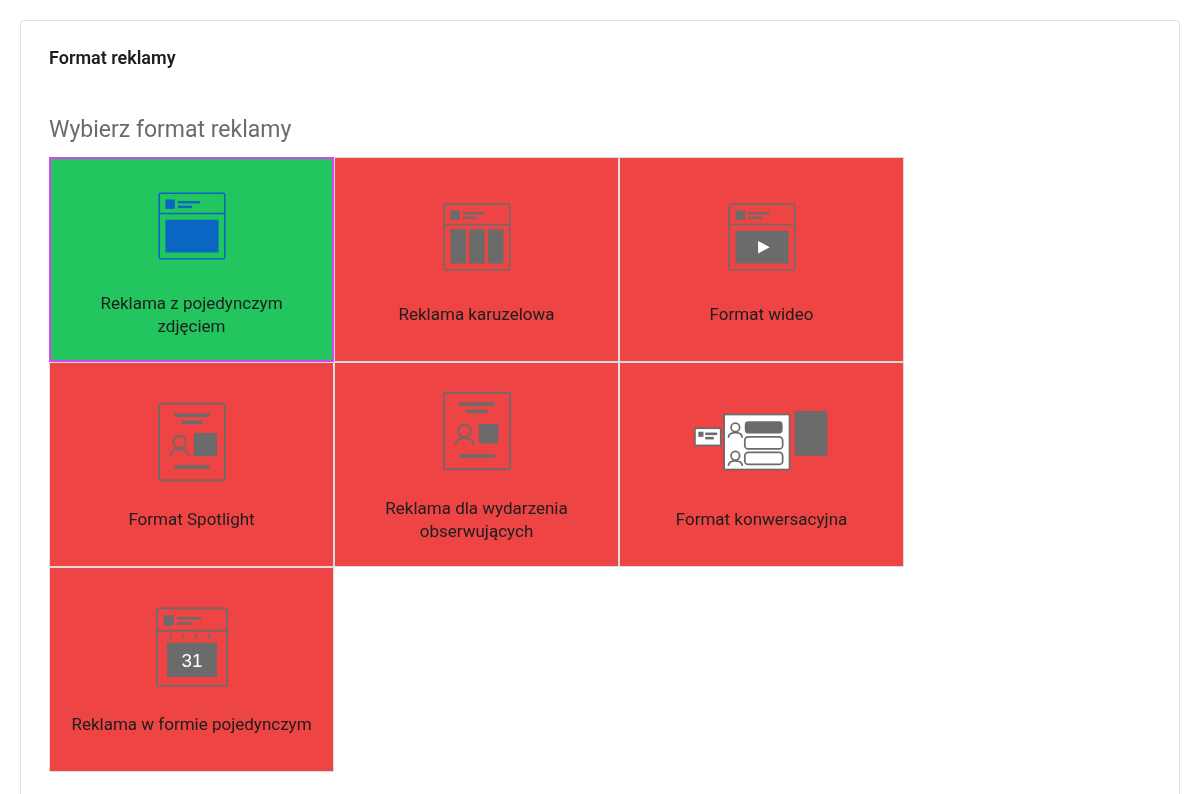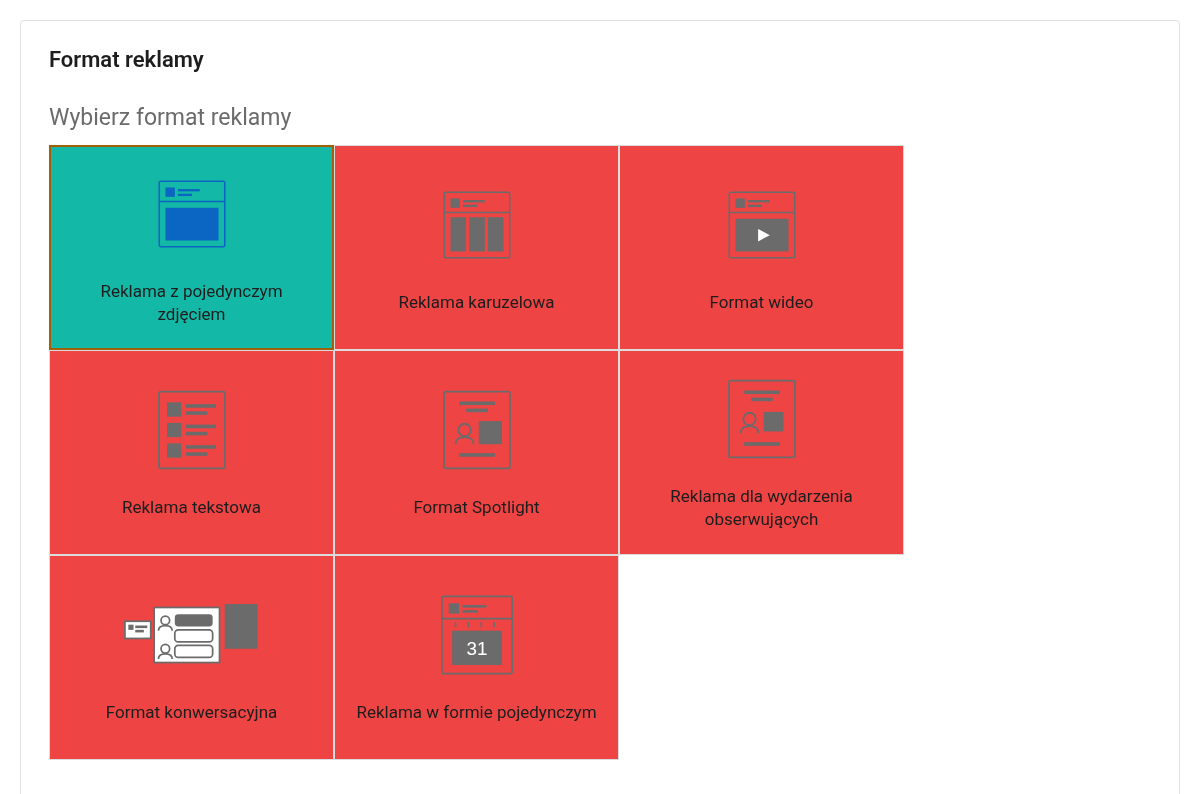--- a/index.html
+++ b/index.html
@@ -10,24 +10,24 @@
       padding: 20px;
     }
     .panel {
       width: 1160px;
       border: 1px solid #e0e0e0;
       border-radius: 4px;
       background: #fff;
       padding: 26px 28px 40px 28px;
     }
     .panel-title {
-      font-size: 22px;
+      font-size: 18px;
       font-weight: 600;
       color: #1d1d1d;
-      margin-bottom: 32px;
+      margin-bottom: 48px;
     }
     .panel-subtitle {
       font-size: 23px;
       color: #6b6b6b;
       margin-bottom: 14px;
     }
     .grid {
       display: grid;
       grid-template-columns: repeat(3, 285px);
       gap: 0;
@@ -38,22 +38,22 @@
       display: flex;
       flex-direction: column;
       align-items: center;
       justify-content: center;
       padding: 18px 14px;
       cursor: pointer;
       background: #ef4444;
       position: relative;
     }
     .card.selected {
-      border: 2px solid #a16207;
-      background: #14b8a6;
+      border: 2px solid #d946ef;
+      background: #22c55e;
       z-index: 2;
     }
     .card-icon {
       height: 88px;
       display: flex;
       align-items: center;
       justify-content: center;
       margin-bottom: 22px;
     }
     .card-label {
@@ -116,37 +116,20 @@
           <rect x="32" y="18" width="28" height="3" class="fill-g"></rect>
           <rect x="32" y="24" width="18" height="3" class="fill-g"></rect>
           <line x1="8" y1="34" x2="92" y2="34" class="stroke-g" stroke-width="2"></line>
           <rect x="16" y="42" width="68" height="42" class="fill-g"></rect>
           <polygon points="45,55 45,71 60,63" fill="#ffffff"></polygon>
         </svg>
       </div>
       <div class="card-label">Format wideo</div>
     </div>
 
-    <div class="card">
-      <div class="card-icon">
-        <svg width="72" height="82" viewBox="0 0 80 92">
-          <rect x="3" y="3" width="74" height="86" rx="2" fill="none" class="stroke-g" stroke-width="2"></rect>
-          <rect x="12" y="15" width="16" height="16" class="fill-g"></rect>
-          <rect x="33" y="17" width="34" height="4" class="fill-g"></rect>
-          <rect x="33" y="25" width="24" height="4" class="fill-g"></rect>
-          <rect x="12" y="38" width="16" height="16" class="fill-g"></rect>
-          <rect x="33" y="40" width="34" height="4" class="fill-g"></rect>
-          <rect x="33" y="48" width="24" height="4" class="fill-g"></rect>
-          <rect x="12" y="61" width="16" height="16" class="fill-g"></rect>
-          <rect x="33" y="63" width="34" height="4" class="fill-g"></rect>
-          <rect x="33" y="71" width="24" height="4" class="fill-g"></rect>
-        </svg>
-      </div>
-      <div class="card-label">Reklama tekstowa</div>
-    </div>
 
     <div class="card">
       <div class="card-icon">
         <svg width="72" height="82" viewBox="0 0 80 92">
           <rect x="3" y="3" width="74" height="86" rx="2" fill="none" class="stroke-g" stroke-width="2"></rect>
           <rect x="20" y="14" width="40" height="4" class="fill-g"></rect>
           <rect x="28" y="22" width="24" height="4" class="fill-g"></rect>
           <circle cx="26" cy="46" r="7" fill="none" class="stroke-g" stroke-width="2"></circle>
           <path d="M16 62 Q16 54 26 54 Q36 54 36 62" fill="none" class="stroke-g" stroke-width="2"></path>
           <rect x="42" y="36" width="26" height="26" class="fill-g"></rect>

